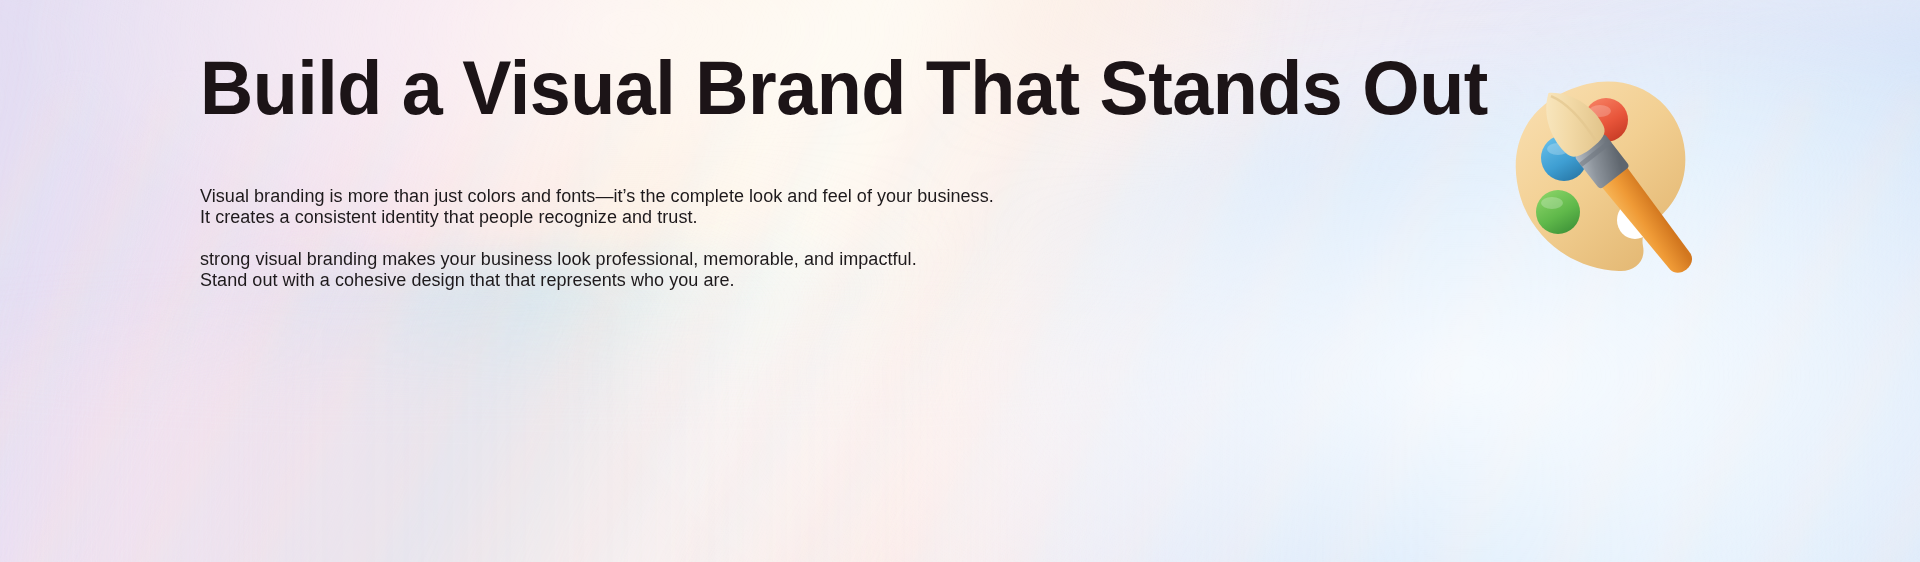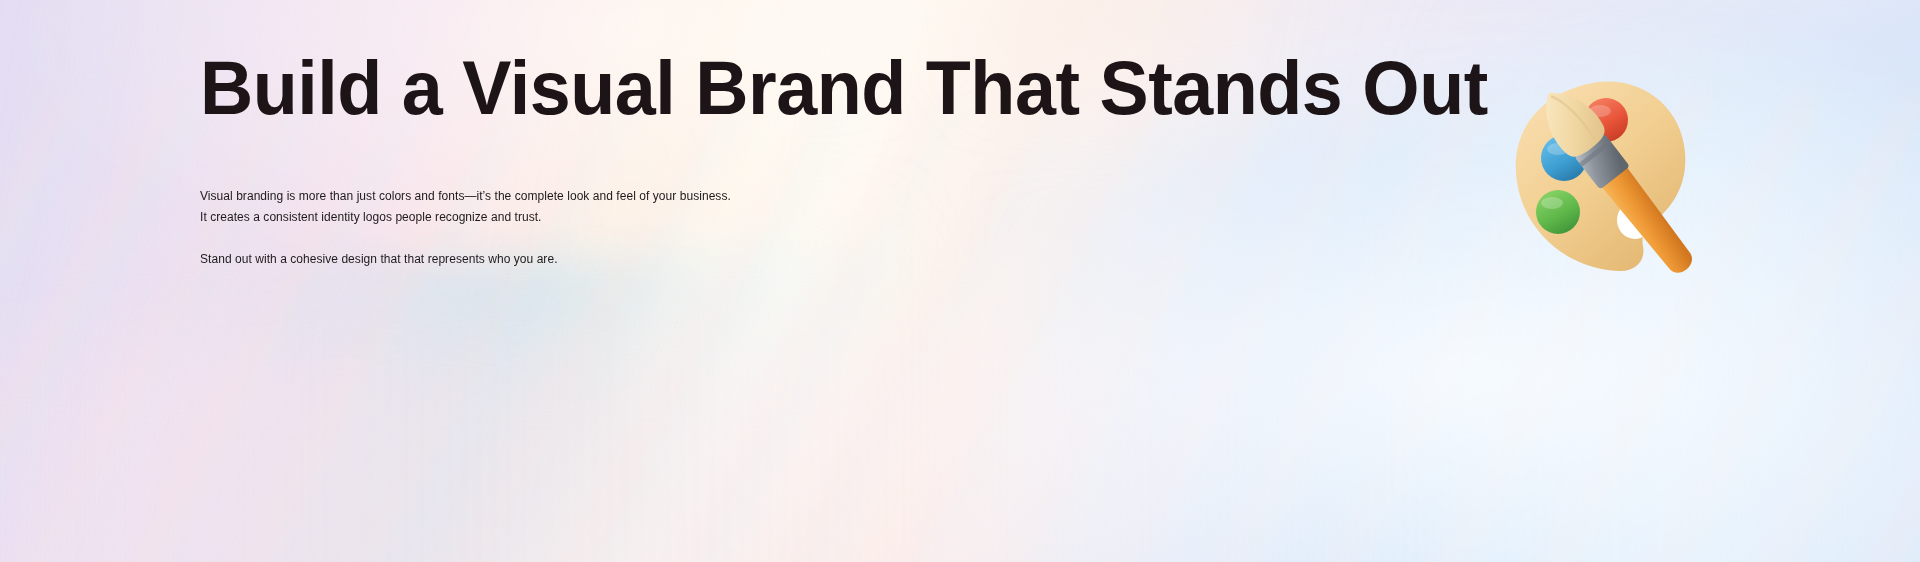--- a/index.html
+++ b/index.html
@@ -152,21 +152,21 @@
     transform:scaleX(0.97);
     transform-origin:left center;
   }
   .body-block{
     position:absolute;
     top:186px; left:0;
     width:1000px;
   }
   .para{
     font-family:"Liberation Sans", sans-serif;
-    font-size:12px;
+    font-size:18px;
     line-height:21px;
     color:#1e1a1c;
     letter-spacing:0.05px;
   }
   .para .ln{ display:block; white-space:nowrap; }
   .para-gap{ height:21px; }
 
   
   .palette-art{
     position:absolute;
@@ -194,26 +194,27 @@
   <div class="bg-wave wave-glow"></div>
 
   <div class="content">
 
     <h1 class="headline">Build a Visual Brand That Stands Out</h1>
 
     <div class="body-block">
 
       <p class="para">
         <span class="ln">Visual branding is more than just colors and fonts—it’s the complete look and feel of your business.</span>
-        <span class="ln">It creates a consistent identity logos people recognize and trust.</span>
+        <span class="ln">It creates a consistent identity that people recognize and trust.</span>
       </p>
 
       <div class="para-gap"></div>
 
       <p class="para">
+        <span class="ln">strong visual branding makes your business look professional, memorable, and impactful.</span>
         <span class="ln">Stand out with a cohesive design that that represents who you are.</span>
       </p>
 
     </div>
   </div>
 
   <div class="palette-art">
     <svg viewBox="0 0 230 230" xmlns="http://www.w3.org/2000/svg" aria-hidden="true">
       <defs>
         <linearGradient id="gPal" x1="0.15" y1="0.1" x2="0.85" y2="0.95">

